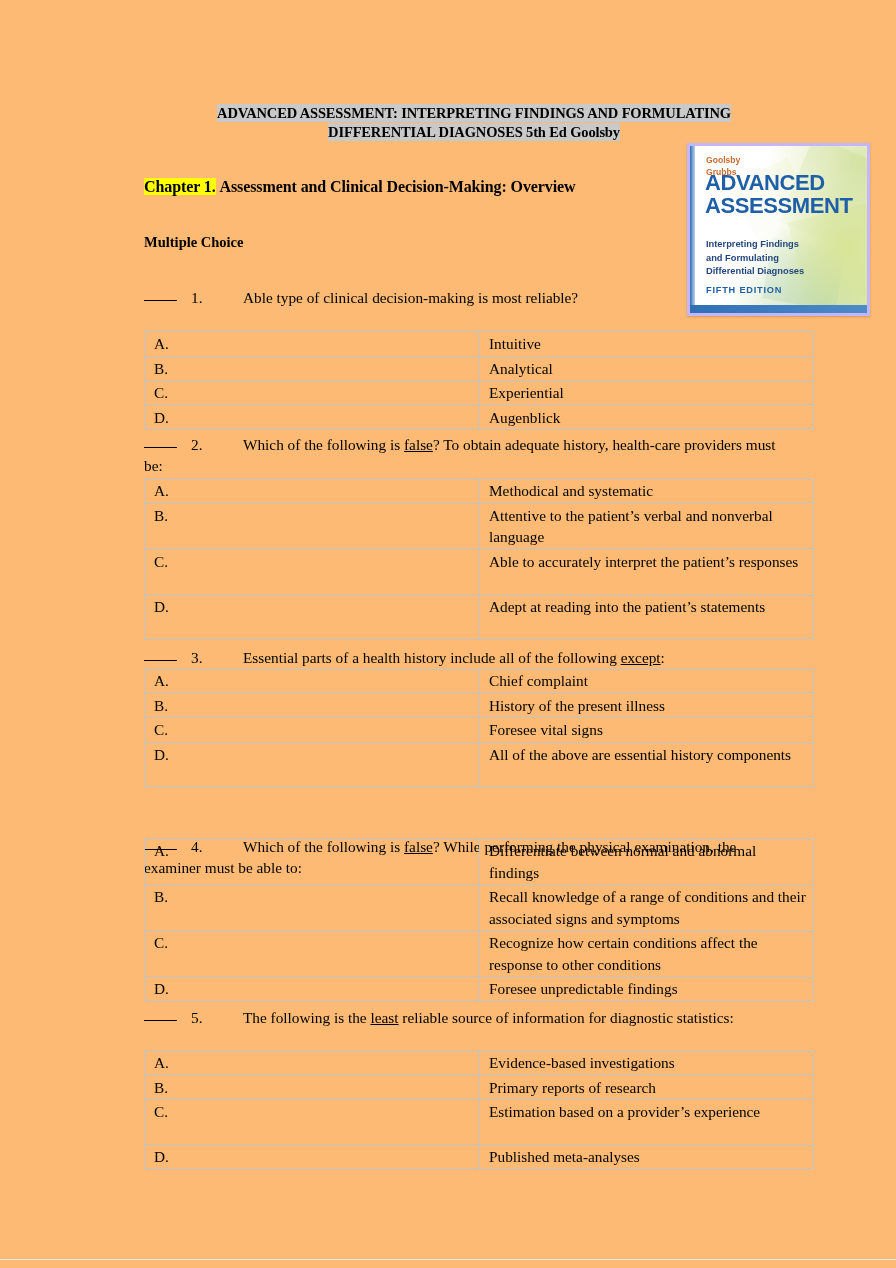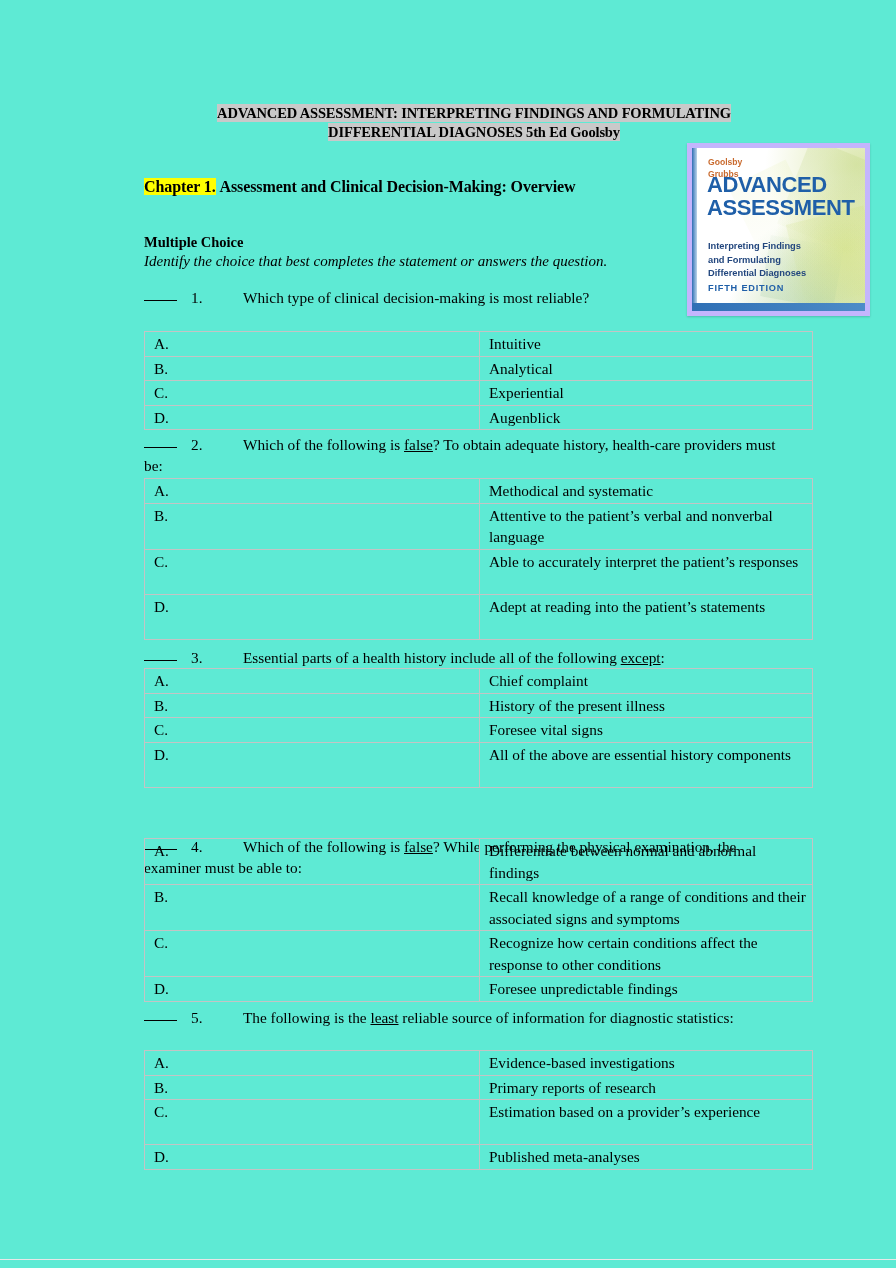--- a/index.html
+++ b/index.html
@@ -14,21 +14,21 @@
     font-family: "Liberation Serif", "DejaVu Serif", serif;
     color: #000000;
     overflow: hidden;
   }
 
   .page {
     position: absolute;
     left: 0; top: 0;
     width: 896px;
     height: 1268px;
-    background: #5eead4;
+    background: #fdba74;
   }
 
   .page-edge {
     position: absolute;
     left: 0;
     top: 1259px;
     width: 896px;
     height: 1px;
     background: #e8e8e8;
   }
@@ -83,21 +83,21 @@
   }
 
   
   .book-cover {
     position: absolute;
     left: 687px;
     top: 143px;
     width: 183px;
     height: 173px;
     background: #ffffff;
-    border: 5px solid #c4b5fd;
+    border: 3px solid #c4b5fd;
     box-sizing: border-box;
     overflow: hidden;
     box-shadow: 0 1px 2px rgba(0,0,0,0.18);
   }
   .cover-leftbar {
     position: absolute;
     left: 0; top: 0;
     width: 5px; height: 100%;
     background: linear-gradient(to right, #2f6fb5, #bcd4ea);
   }
@@ -265,25 +265,24 @@
     <div class="cover-sub">
       <div>Interpreting Findings</div>
       <div>and Formulating</div>
       <div>Differential Diagnoses</div>
     </div>
     <div class="cover-edition">FIFTH EDITION</div>
     <div class="cover-bottombar"></div>
   </div>
 
   <div class="section-heading">Multiple Choice</div>
-  <div class="section-instr">Identify the choice that best completes the statement or answers the question.</div>
 
   <div id="questions-root">
       <div class="question" style="top: 288px;">
-        <div class="q-text"><span class="q-blank"></span><span class="q-num">1.</span><span>Which type of clinical decision-making is most reliable?</span></div>
+        <div class="q-text"><span class="q-blank"></span><span class="q-num">1.</span><span>Able type of clinical decision-making is most reliable?</span></div>
       </div>
       <table class="answers" style="top: 331px;">
         <tbody>
           <tr style="height: 23px;">
             <td class="letter">A.</td>
             <td class="choice">Intuitive</td>
           </tr>
           <tr style="height: 23px;">
             <td class="letter">B.</td>
             <td class="choice">Analytical</td>

